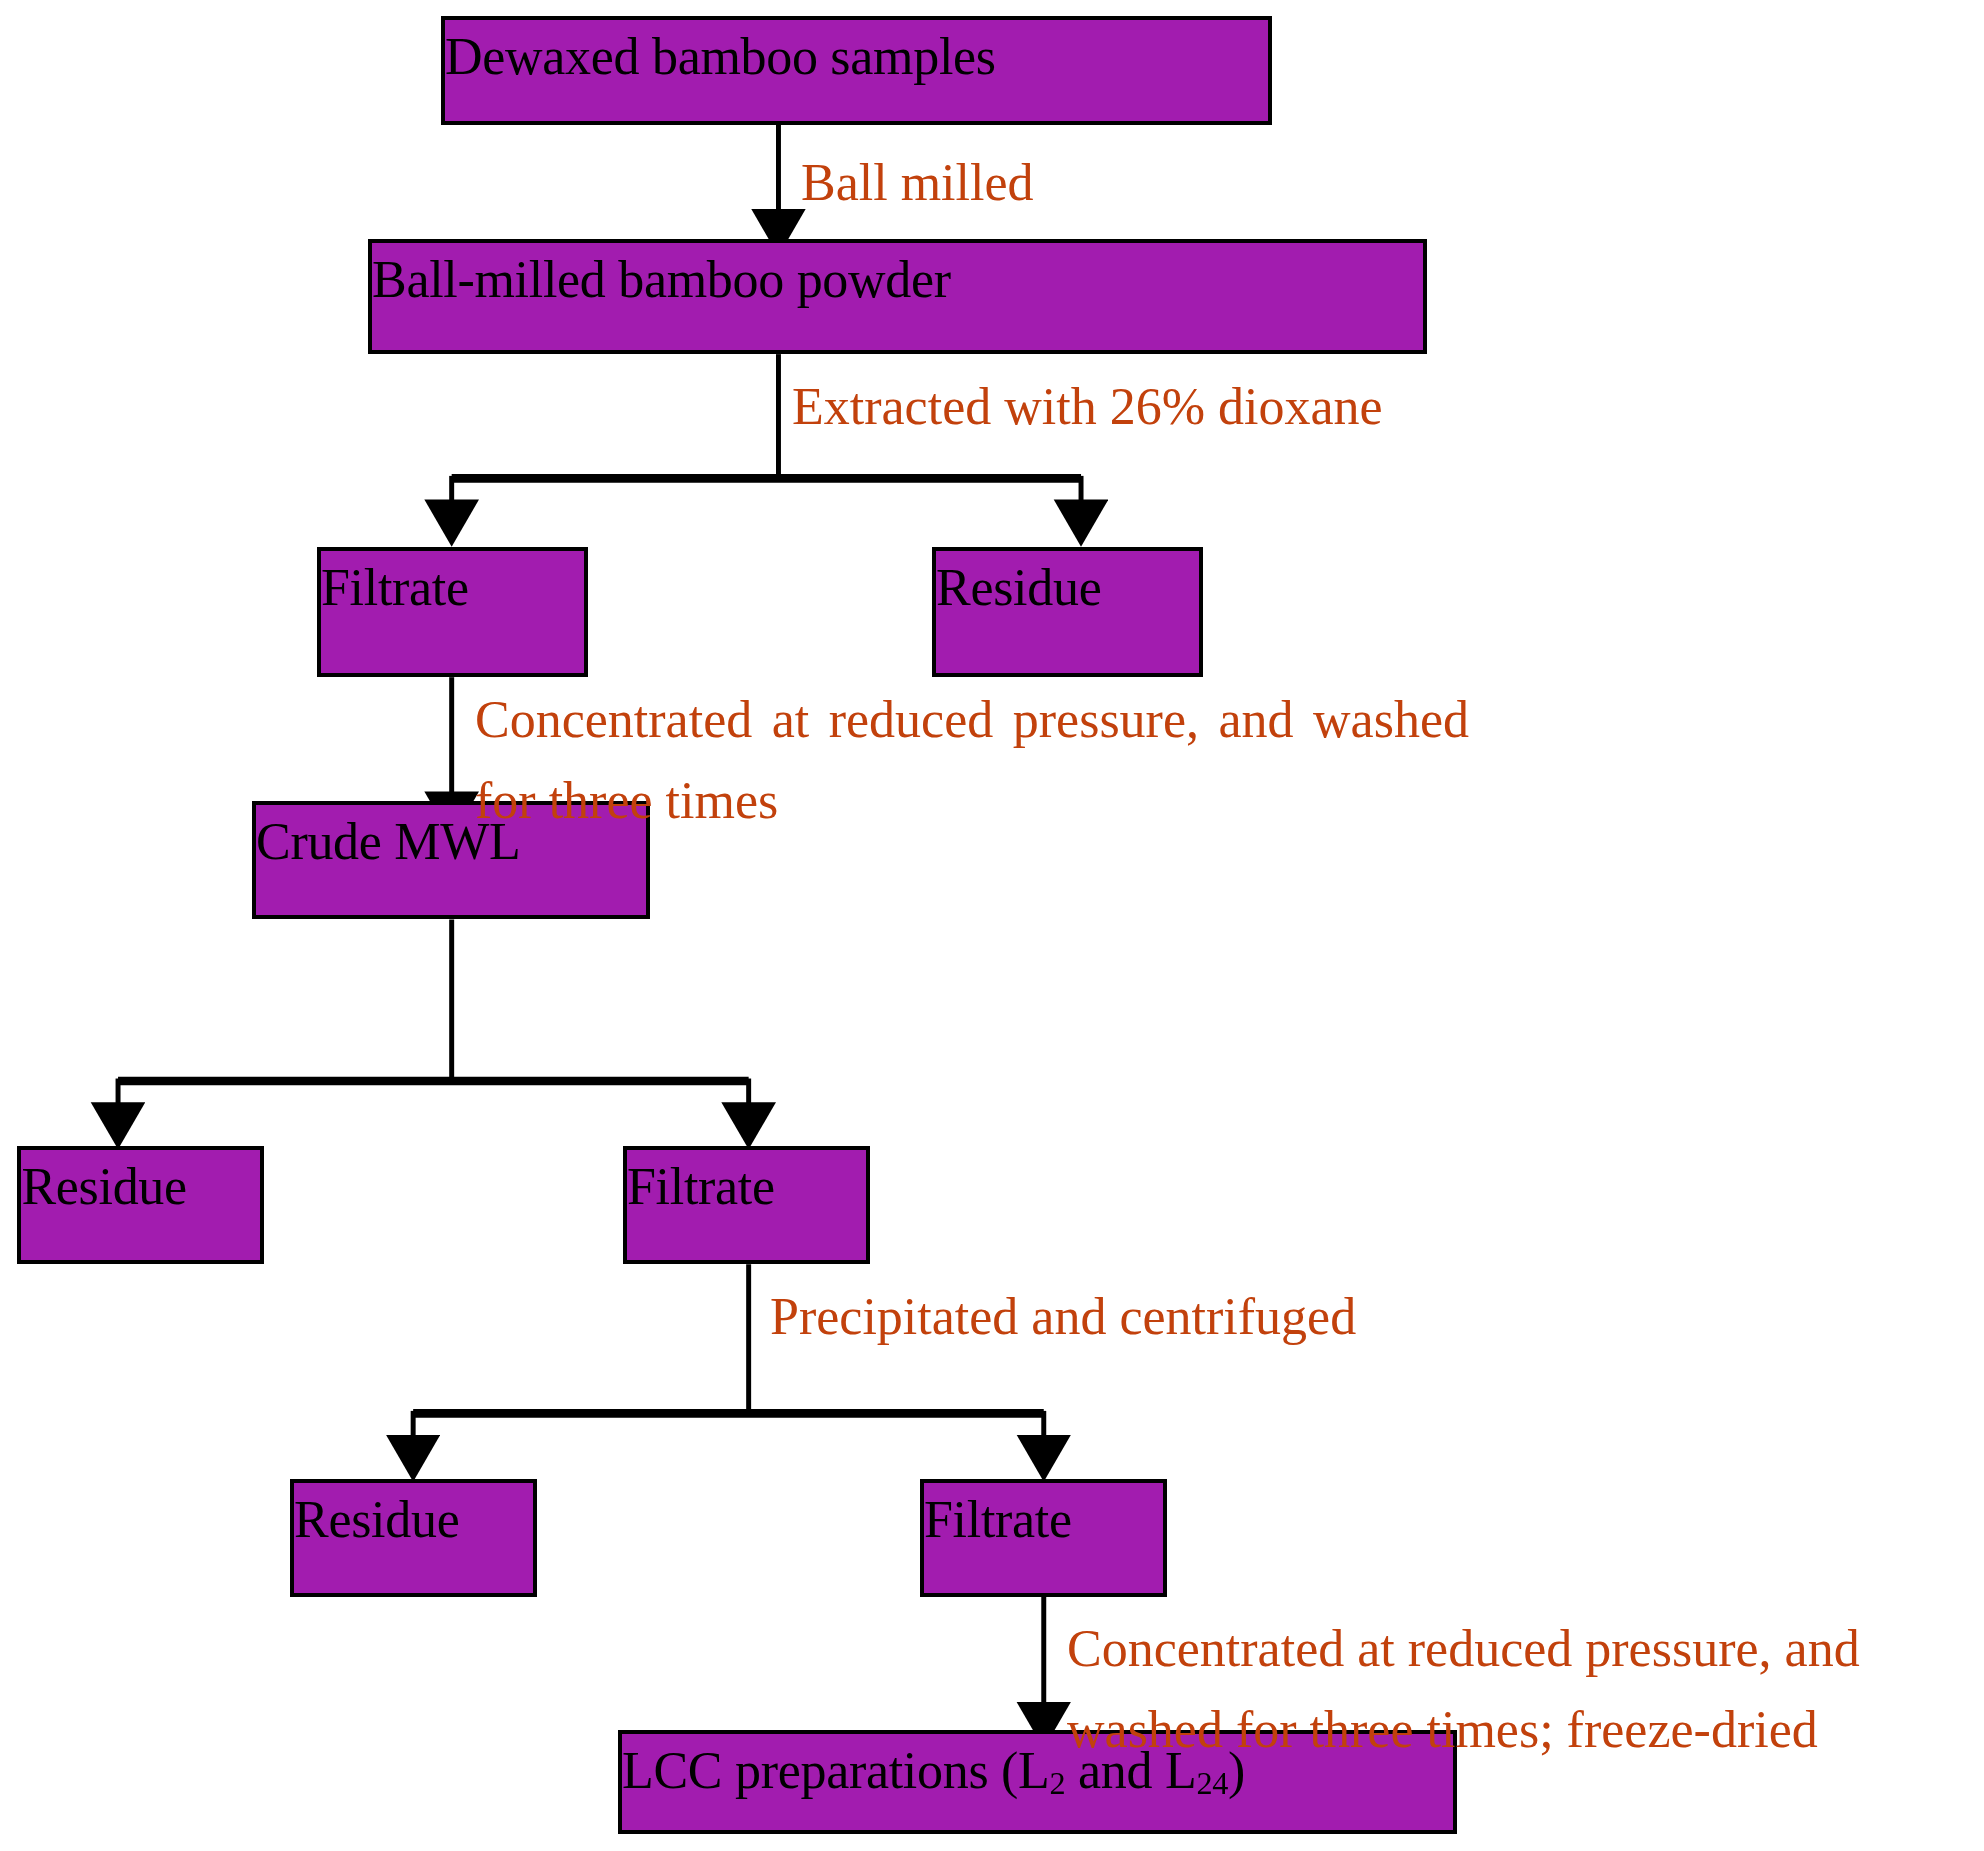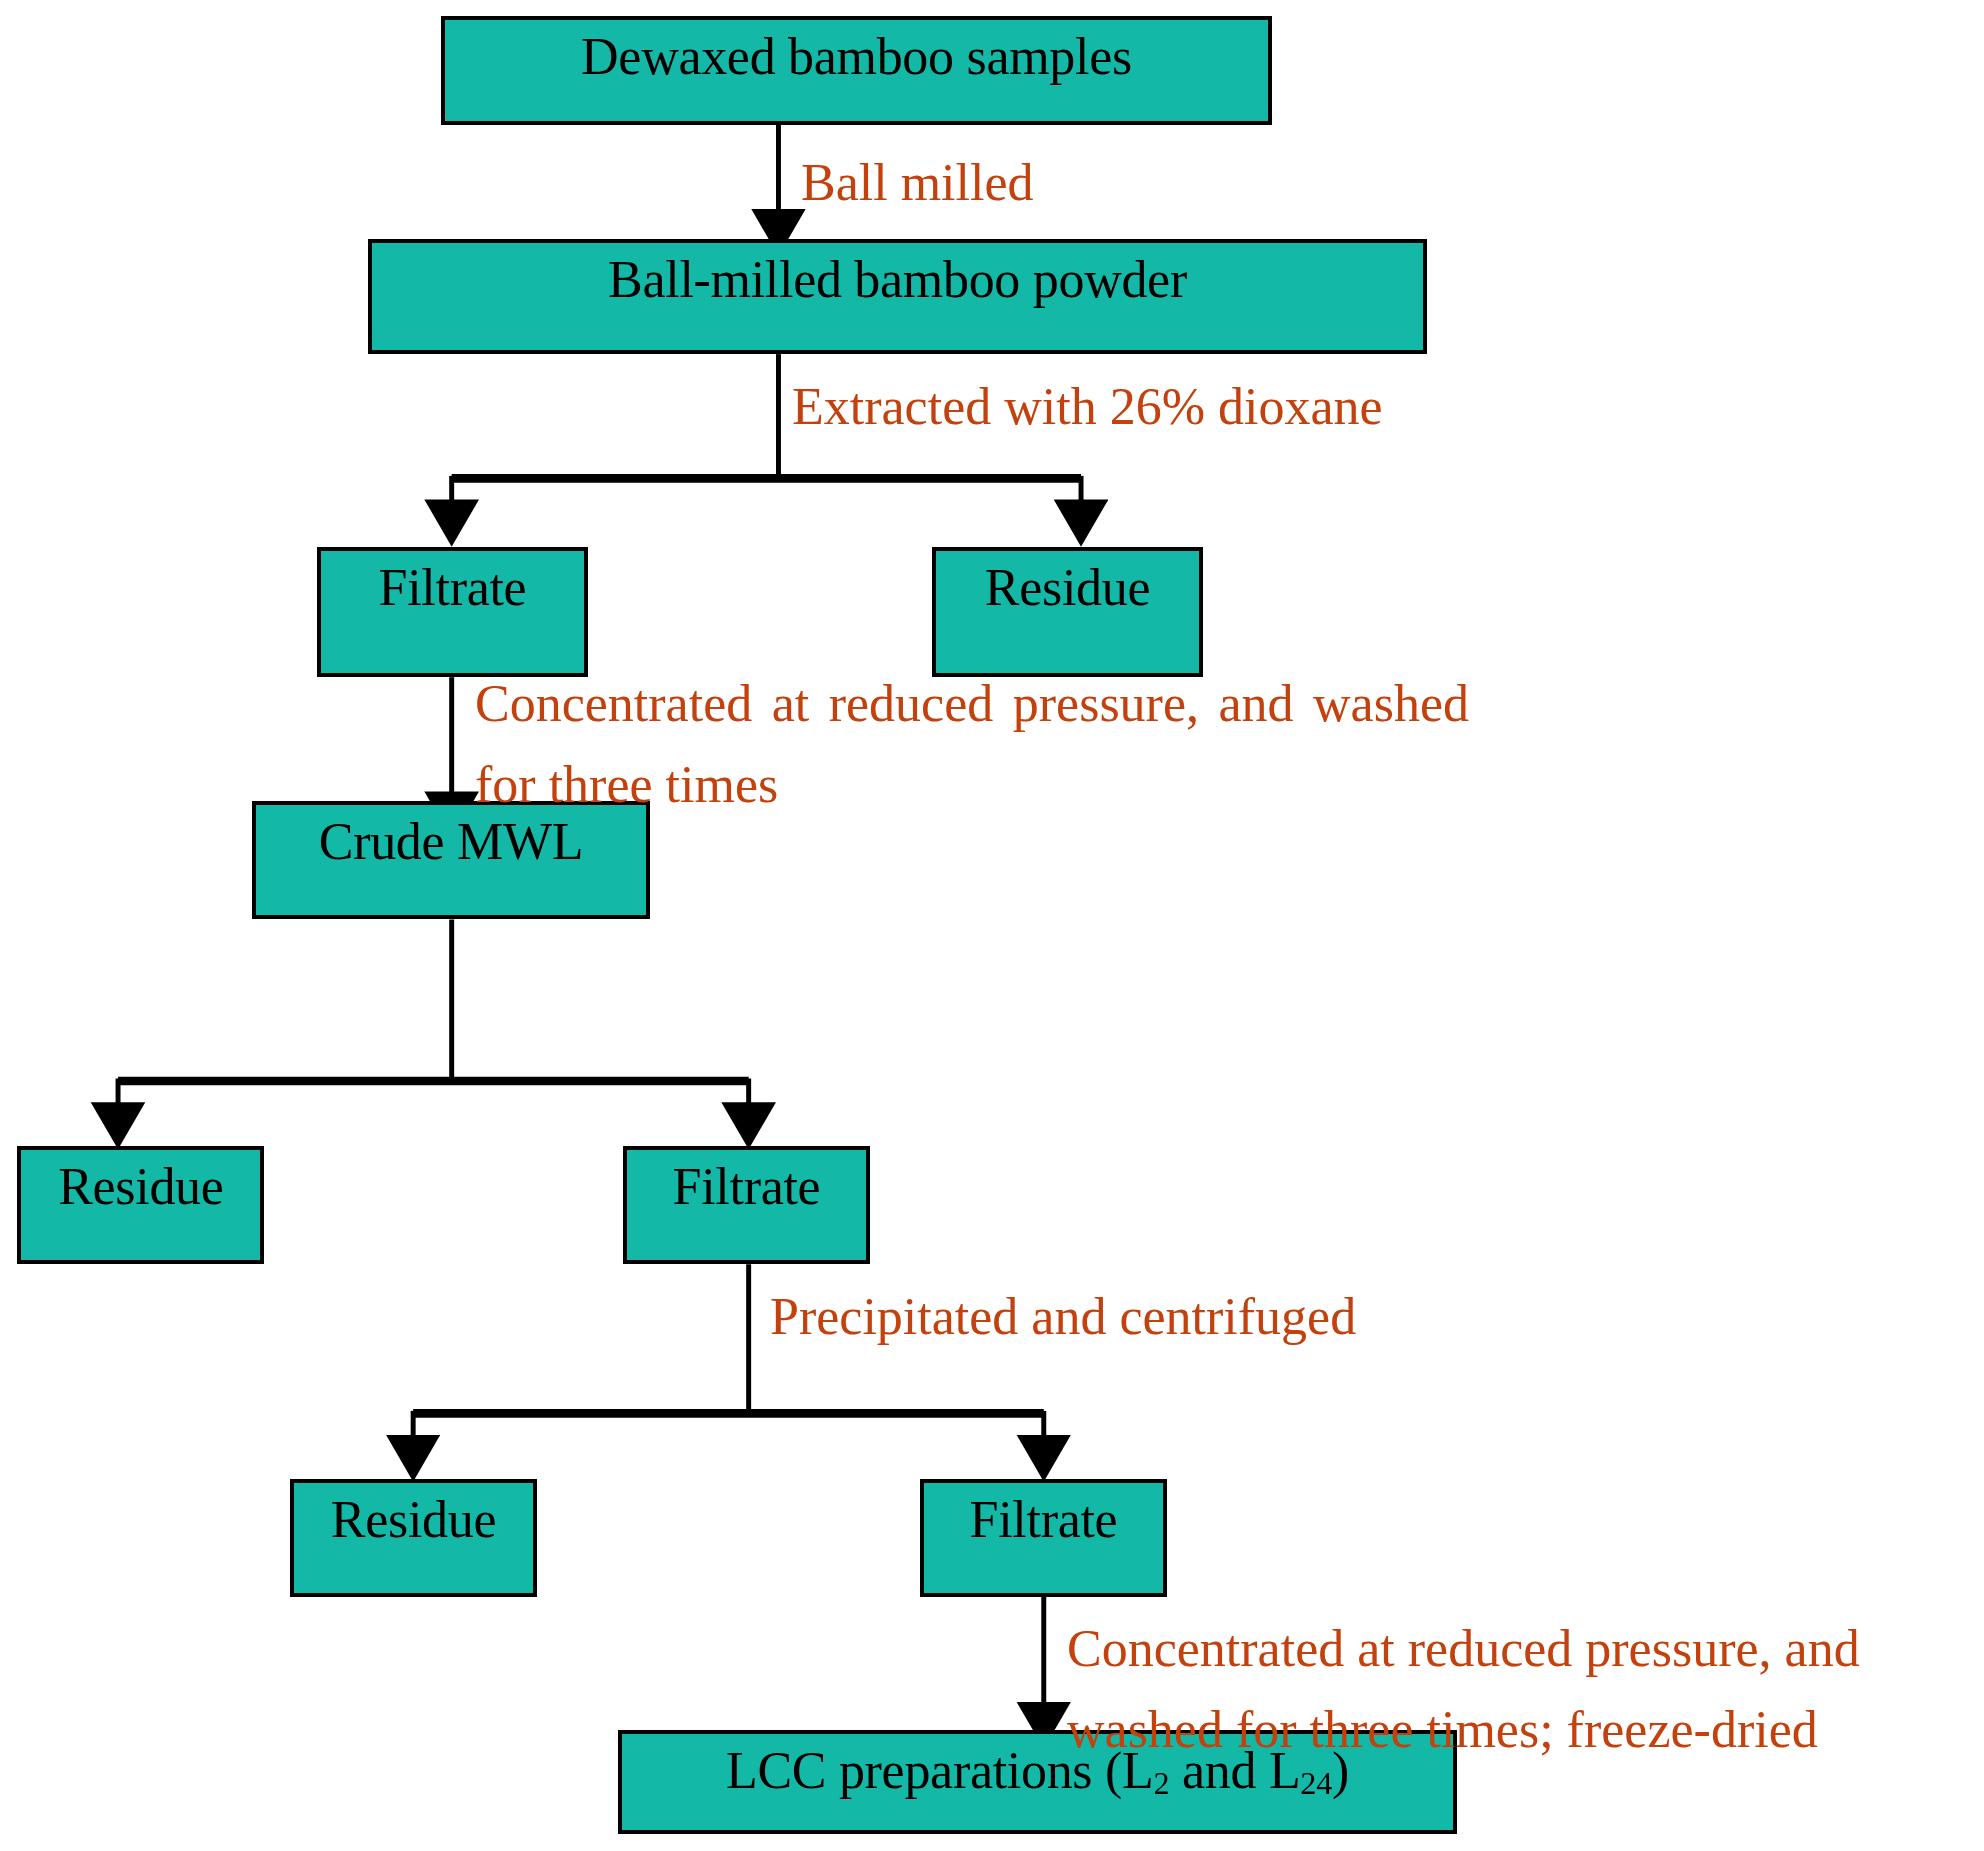--- a/index.html
+++ b/index.html
@@ -21,25 +21,24 @@
     position: absolute;
     left: 0;
     top: 0;
     width: 1985px;
     height: 1852px;
     pointer-events: none;
   }
   .node-box {
     position: absolute;
     box-sizing: border-box;
-    background: #14b8a6;
+    background: #a21caf;
     border: 4.3px solid #000000;
     display: flex;
     align-items: flex-start;
-    justify-content: center;
     padding-top: 10px;
     z-index: 3;
   }
   .node-label {
     font-size: 52px;
     line-height: 1.05;
     color: #000000;
     white-space: nowrap;
     letter-spacing: -0.3px;
   }
@@ -146,21 +145,21 @@
   <div class="node-box" style="left:618px; top:1730px; width:839px; height:104px;">
     <span class="node-label">
       <span>LCC preparations (L</span><sub>2</sub><span> and L</span><sub>24</sub><span>)</span>
     </span>
   </div>
 
   <div class="edge-label" style="left:801px; top:143px; width:497px;">Ball milled</div>
 
   <div class="edge-label" style="left:792px; top:367px; width:808px;">Extracted with 26% dioxane</div>
 
-  <div class="edge-label justified" style="left:475px; top:664px; width:994px;">Concentrated at reduced pressure, and washed for three times</div>
+  <div class="edge-label justified" style="left:475px; top:680px; width:994px;">Concentrated at reduced pressure, and washed for three times</div>
 
 
   <div class="edge-label" style="left:770px; top:1277px; width:808px;">Precipitated and centrifuged</div>
 
   <div class="edge-label" style="left:1067px; top:1609px; width:951px;">Concentrated at reduced pressure, and washed for three times; freeze-dried</div>
 
 </div>
 
 
 </body></html>

